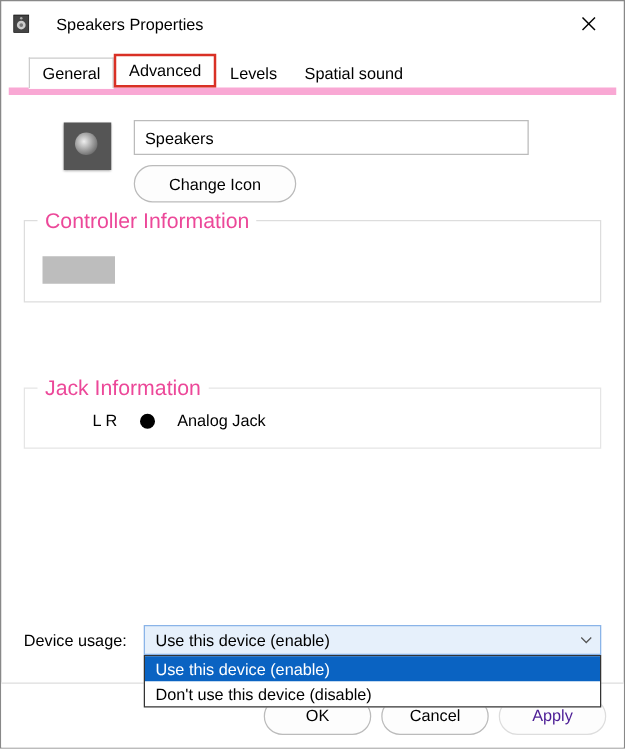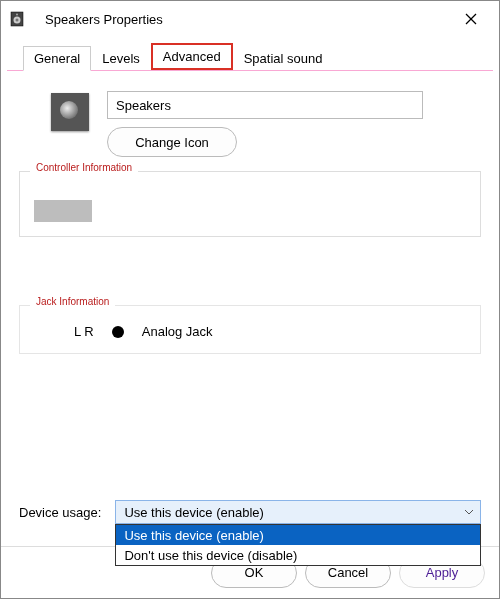--- a/index.html
+++ b/index.html
@@ -14,21 +14,21 @@
   .titlebar .app-icon {
     width: 16px; height: 16px; margin-right: 8px;
   }
   .titlebar .title { font-size: 13px; color: #000; flex: 1; }
   .close-btn {
     width: 40px; height: 30px; display: flex; align-items: center; justify-content: center;
     cursor: default;
   }
   .tabs {
     display: flex; align-items: flex-end; padding: 6px 16px 0 16px; font-size: 13px;
-    border-bottom: 1px solid #f9a8d4; margin: 0 6px;
+    border-bottom: 6px solid #f9a8d4; margin: 0 6px;
   }
   .tab {
     padding: 4px 10px; border: 1px solid transparent; border-bottom: none; cursor: default;
     color: #000;
   }
   .tab.active {
     border-color: #ccc; border-bottom: 1px solid #fff; margin-bottom: -1px; background: #fff;
   }
   .tab.highlight {
     border: 2px solid #d93025;
@@ -55,21 +55,21 @@
   .btn {
     height: 30px; padding: 0 18px; border: 1px solid #bbb; background: #fdfdfd;
     font-size: 13px; cursor: default; border-radius: 15px;
   }
   .btn:disabled { color: #4c1d95; border-color: #ddd; }
   .group {
     border: 1px solid #ddd; margin: 8px 0 20px 0; padding: 18px 14px 14px 14px; position: relative;
   }
   .group-title {
     position: absolute; top: -10px; left: 10px; background: #fff; padding: 0 6px;
-    font-size: 10px; color: #b91c1c;
+    font-size: 17px; color: #ec4899;
   }
   .ctrl-row { display: flex; align-items: center; gap: 10px; }
   .gray-block { background: #bdbdbd; height: 22px; }
   .gb1 { width: 134px; }
   .gb2 { width: 58px; margin-top: 10px; }
   .jack-row { display: flex; align-items: center; gap: 18px; font-size: 13px; padding-left: 40px;}
   .jack-dot { width: 12px; height: 12px; border-radius: 50%; background: #000; }
   .usage-row {
     display: flex; align-items: center; gap: 14px; position: absolute; left: 18px; bottom: 22px;
     font-size: 13px; width: calc(100% - 36px); justify-content: flex-end;
@@ -109,22 +109,22 @@
     <div class="close-btn">
       <svg width="12" height="12" viewBox="0 0 12 12">
         <line x1="1" y1="1" x2="11" y2="11" stroke="#000" stroke-width="1.2"></line>
         <line x1="11" y1="1" x2="1" y2="11" stroke="#000" stroke-width="1.2"></line>
       </svg>
     </div>
   </div>
 
   <div class="tabs">
     <div class="tab active">General</div>
+    <div class="tab highlight">Advanced</div>
     <div class="tab">Levels</div>
-    <div class="tab highlight">Advanced</div>
     <div class="tab">Spatial sound</div>
   </div>
 
   <div class="content">
 
     <div class="device-row">
       <div class="device-icon"></div>
       <div class="device-fields">
         <input class="text-input" value="Speakers" style="">
         <button class="btn" style="width:130px">Change Icon</button>

